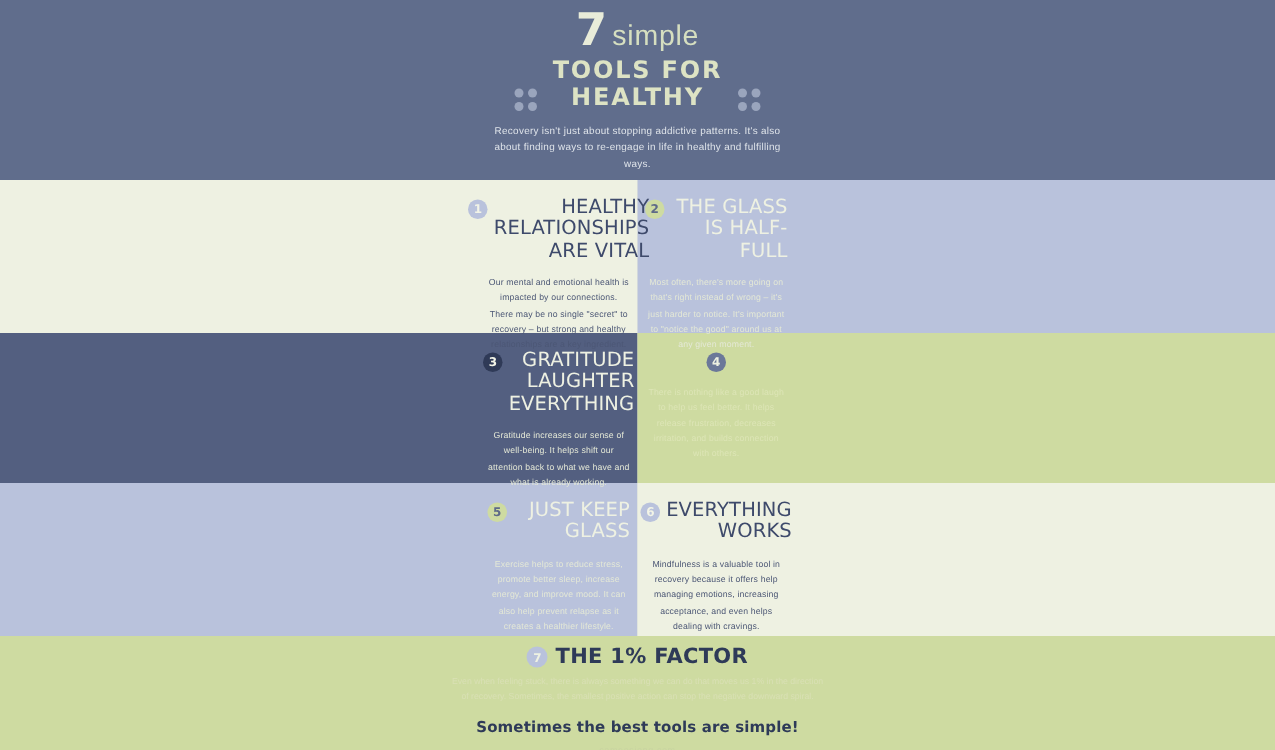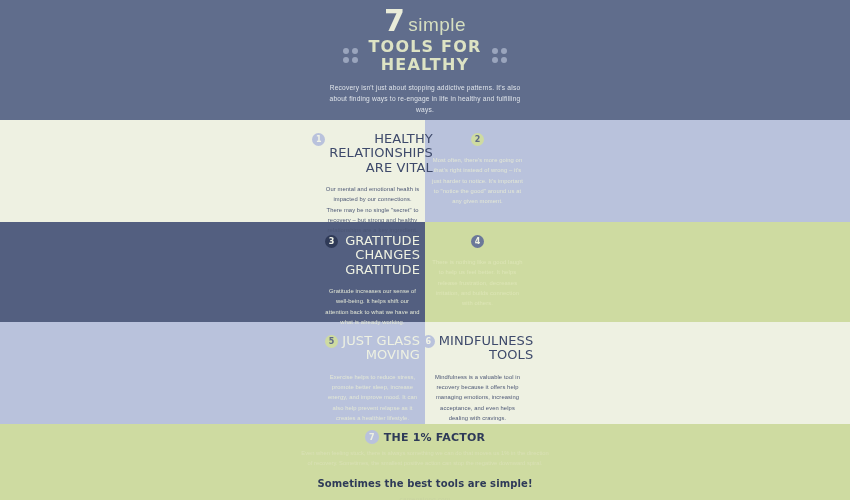--- a/index.html
+++ b/index.html
@@ -36,21 +36,21 @@
   .h-seven {
     font-family:"DejaVu Sans", sans-serif;
     font-size:30px; font-weight:700; color:#e9ecd9;
     line-height:1; letter-spacing:-1px;
   }
   .h-simple {
     font-family:"Liberation Sans", sans-serif;
     font-size:19px; font-weight:400; color:#d6dfc0;
     letter-spacing:.5px;
   }
-  .h-title-row { display:flex; align-items:center; justify-content:center;
+  .h-title-row { display:flex; align-items:flex-end; justify-content:center;
                  gap:10px; margin-top:2px; }
   .h-main {
     font-family:"DejaVu Sans", sans-serif;
     font-size:16px; font-weight:700; color:#dde3c4;
     letter-spacing:1.2px; line-height:1.12; text-align:center;
   }
   .dots { display:grid; grid-template-columns:repeat(2,6px);
           grid-template-rows:repeat(2,6px); gap:3px; }
   .dots i { display:block; width:6px; height:6px; border-radius:50%;
             background:#9aa5bd; }
@@ -89,21 +89,21 @@
 
   .t-dark  .badge     { background:#2f3a57; color:#f2f4e7; }
 
   
   .final { position:absolute; top:424px; left:0; width:850px; height:76px;
            text-align:center; padding-top:6px; }
   .final-head { display:flex; align-items:center; justify-content:center;
                 gap:5px; }
   .final-title {
     font-family:"DejaVu Sans", sans-serif;
-    font-size:11px; font-weight:700; color:#2e3a58; letter-spacing:.2px;
+    font-size:14px; font-weight:700; color:#2e3a58; letter-spacing:.2px;
   }
   .final-badge { width:14px; height:14px; border-radius:50%;
                  background:#b9c2dc; color:#eef1e2;
                  font-family:"DejaVu Sans", sans-serif;
                  font-size:8px; font-weight:700;
                  display:flex; align-items:center; justify-content:center; }
   .final-body { margin-top:4px; font-size:5.8px; line-height:1.8;
                 color:#d9e0b4; }
   .closing {
     margin-top:9px; font-family:"DejaVu Sans", sans-serif;
@@ -167,51 +167,52 @@
       <div class="tip-head">
         <span class="badge">1</span>
         <span class="tip-title">HEALTHY RELATIONSHIPS ARE VITAL</span>
       </div>
       <div class="tip-body">Our mental and emotional health is impacted by our connections. There may be no single "secret" to recovery – but strong and healthy relationships are a key ingredient.</div>
     </div>
 
     <div class="panel right t-white" style="top:126px">
       <div class="tip-head">
         <span class="badge">2</span>
+        <span class="tip-title">THE GLASS IS HALF-FULL</span>
       </div>
       <div class="tip-body">Most often, there's more going on that's right instead of wrong – it's just harder to notice. It's important to "notice the good" around us at any given moment.</div>
     </div>
 
     <div class="panel left t-white t-dark" style="top:228px">
       <div class="tip-head">
         <span class="badge">3</span>
-        <span class="tip-title">GRATITUDE CHANGES GRATITUDE</span>
+        <span class="tip-title">GRATITUDE LAUGHTER EVERYTHING</span>
       </div>
       <div class="tip-body">Gratitude increases our sense of well-being. It helps shift our attention back to what we have and what is already working.</div>
     </div>
 
     <div class="panel right t-white" style="top:228px">
       <div class="tip-head">
         <span class="badge" style="background:#6b7899;color:#eef1e2">4</span>
       </div>
       <div class="tip-body" style="color:#dde5b6">There is nothing like a good laugh to help us feel better. It helps release frustration, decreases irritation, and builds connection with others.</div>
     </div>
 
     <div class="panel left t-white" style="top:328px">
       <div class="tip-head">
         <span class="badge">5</span>
-        <span class="tip-title">JUST GLASS MOVING</span>
+        <span class="tip-title">JUST KEEP GLASS</span>
       </div>
       <div class="tip-body">Exercise helps to reduce stress, promote better sleep, increase energy, and improve mood. It can also help prevent relapse as it creates a healthier lifestyle.</div>
     </div>
 
     <div class="panel right t-navy" style="top:328px">
       <div class="tip-head">
         <span class="badge">6</span>
-        <span class="tip-title">MINDFULNESS TOOLS</span>
+        <span class="tip-title">EVERYTHING WORKS</span>
       </div>
       <div class="tip-body">Mindfulness is a valuable tool in recovery because it offers help managing emotions, increasing acceptance, and even helps dealing with cravings.</div>
     </div>
 
   </div>
 
   <div class="final">
     <div class="final-head">
       <span class="final-badge">7</span>
       <span class="final-title">THE 1% FACTOR</span>

